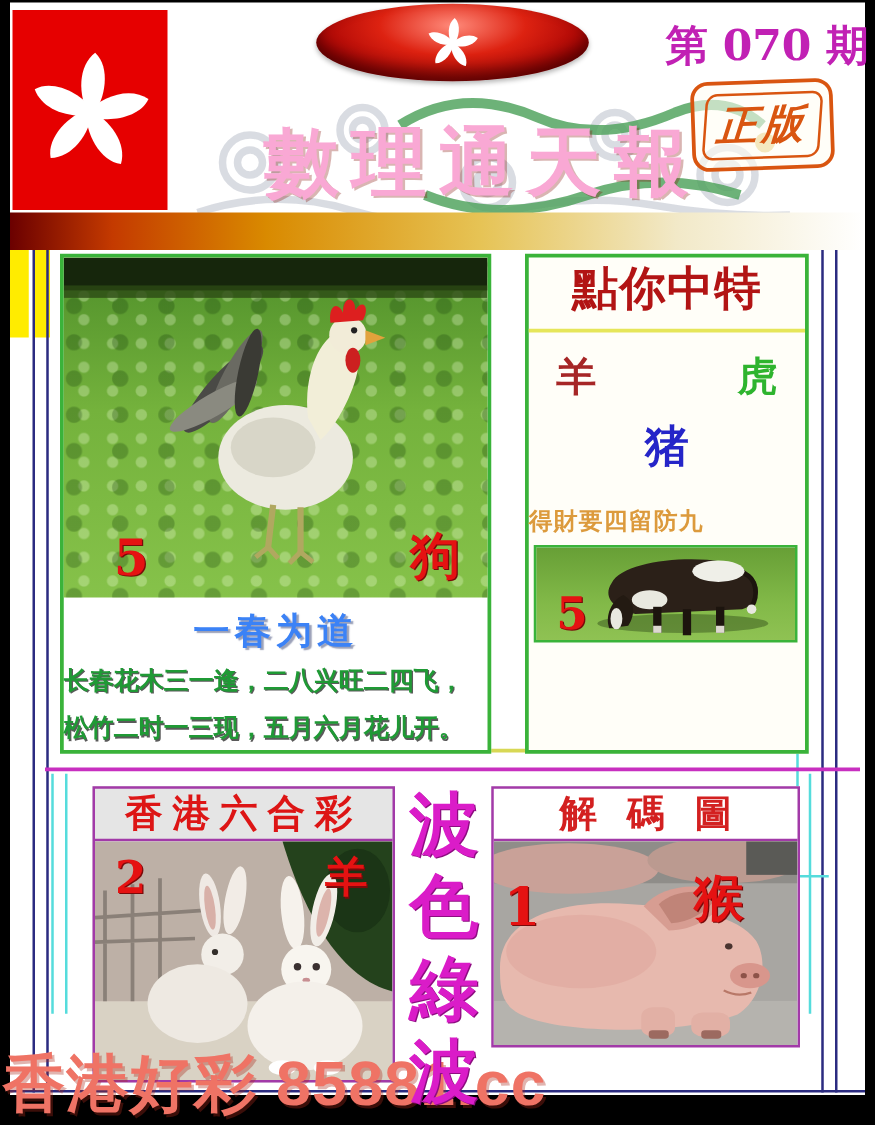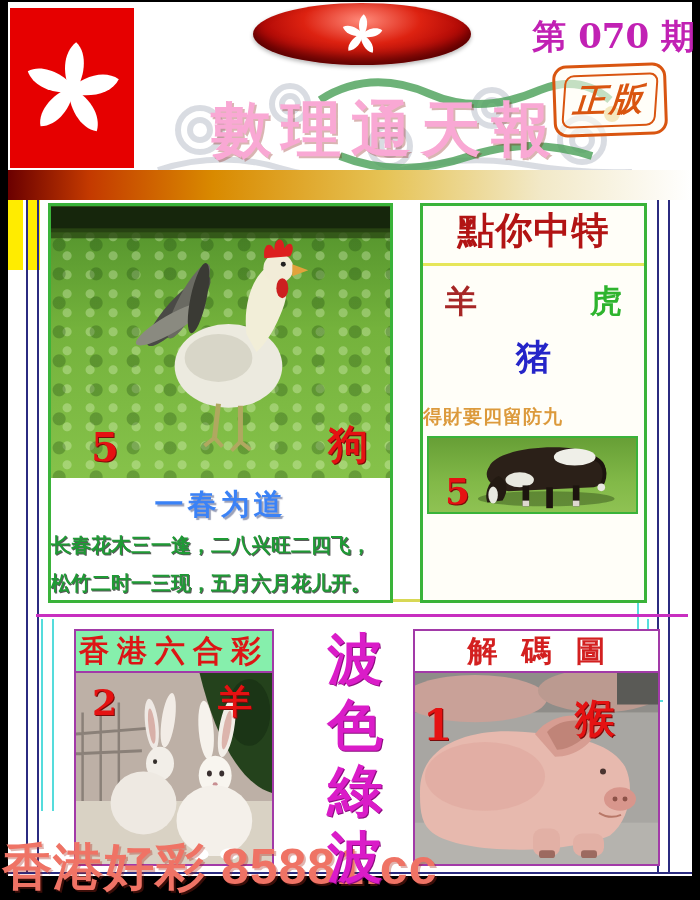--- a/index.html
+++ b/index.html
@@ -78,36 +78,36 @@
   .z-center{left:0;right:0;top:128px;text-align:center;font-size:35px;color:#2525c8;}
   .tips-line{position:absolute;left:0;right:0;top:198px;text-align:left;
              font:bold 19px "Liberation Sans",sans-serif;color:#dc9a3c;letter-spacing:1px;}
   .photo-cow{position:absolute;left:4px;top:230px;width:211px;height:78px;border:2px solid #3ab33a;
              overflow:hidden;
              background:linear-gradient(180deg,#679f36 0%,#82b948 60%,#8fc253 100%);}
   .photo-cow svg{position:absolute;inset:0;width:100%;height:100%;}
   .cow-num{left:16px;bottom:0px;font-size:36px;}
 
   
-  .p-lottery{left:74px;top:629px;width:200px;height:237px;border:2px solid #a23aa8;background:#86efac;z-index:5;}
+  .p-lottery{left:74px;top:629px;width:242px;height:237px;border:2px solid #a23aa8;background:#e5e5e5;z-index:5;}
   .lot-title{position:absolute;top:0;left:0;right:0;height:42px;line-height:40px;text-align:center;
              font:bold 30px "Liberation Sans",sans-serif;color:#dd1515;letter-spacing:8px;
              border-bottom:2px solid #a23aa8;}
   .photo-rabbit{position:absolute;left:0;top:42px;right:0;bottom:0;overflow:hidden;}
   .photo-rabbit svg{position:absolute;inset:0;width:100%;height:100%;}
   .rab-num{left:16px;top:8px;font-size:36px;}
   .rab-zod{right:20px;top:6px;font-family:"Liberation Sans",sans-serif;font-size:34px;}
 
   
   .wave{left:316px;top:626px;width:78px;text-align:center;z-index:9;}
   .wave-char{font:bold 55px "Liberation Sans",sans-serif;color:#da1cc8;line-height:66px;
              text-shadow:1px 1px 0 #8d0d80;}
 
   
-  .p-decode{left:393px;top:629px;width:247px;height:237px;border:2px solid #a23aa8;background:#fff;z-index:5;margin-left:20px;}
+  .p-decode{left:393px;top:629px;width:247px;height:209px;border:2px solid #a23aa8;background:#fff;z-index:5;}
   .dec-title{position:absolute;top:0;left:0;right:0;height:42px;line-height:40px;text-align:center;
              font:bold 30px "Liberation Sans",sans-serif;color:#d32020;letter-spacing:24px;
              text-indent:24px;border-bottom:2px solid #a23aa8;white-space:nowrap;overflow:hidden;}
   .photo-pig{position:absolute;left:0;top:42px;right:0;bottom:0;overflow:hidden;}
   .photo-pig svg{position:absolute;inset:0;width:100%;height:100%;}
   .pig-num{left:8px;top:28px;font-size:42px;}
   .pig-zod{left:160px;top:18px;font-family:"Liberation Sans",sans-serif;font-size:40px;}
 
   
   .watermark{left:2px;top:834px;z-index:8;font:bold 50px "Liberation Sans",sans-serif;

